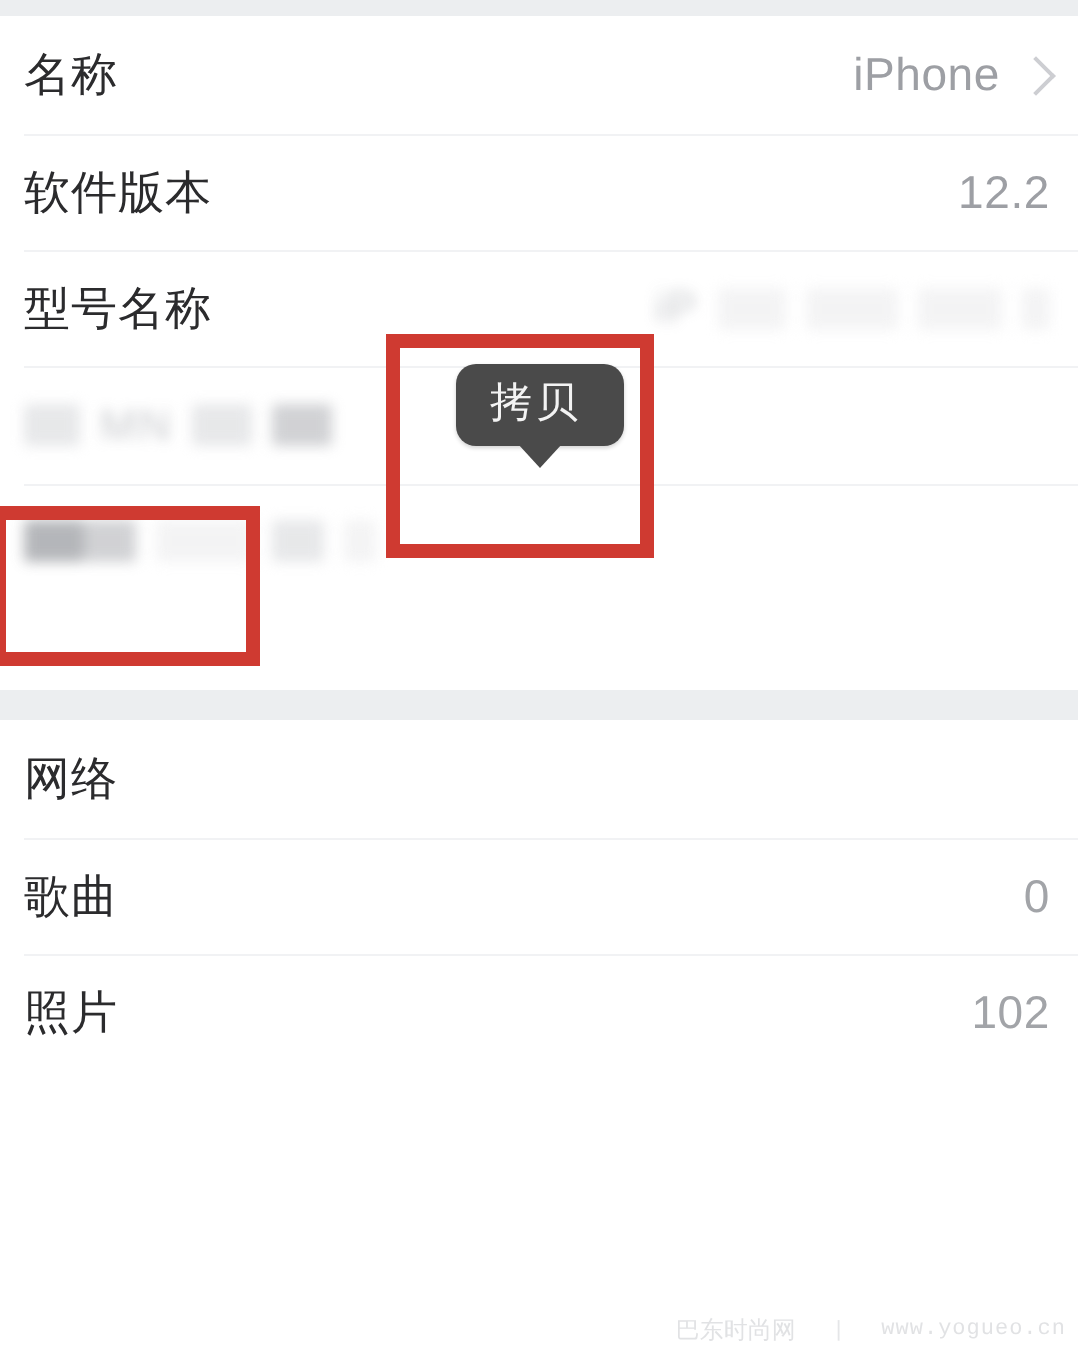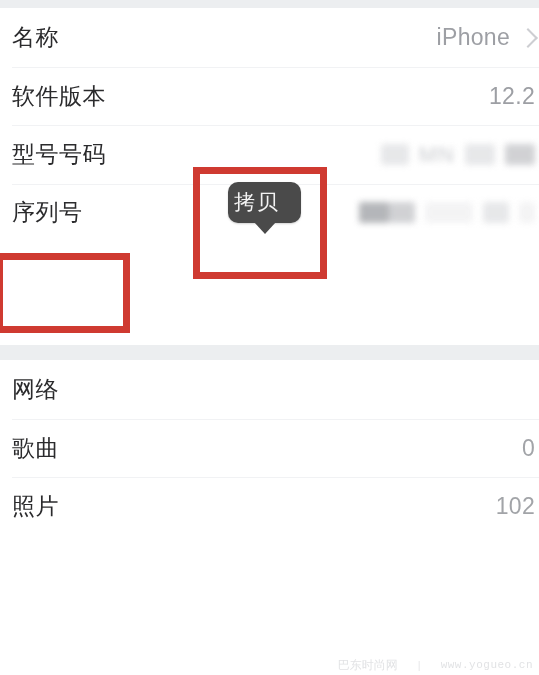--- a/index.html
+++ b/index.html
@@ -53,21 +53,21 @@
     background: #eceef0;
   }
 
   
   .row {
     position: relative;
     display: flex;
     align-items: center;
     justify-content: space-between;
     box-sizing: border-box;
-    padding: 0 4px 0 12px;
+    padding: 0 14px 0 12px;
     background: #ffffff;
     width: 100%;
     gap: 35px;
   }
   .row.h59 { height: 59px; }
   .row.h58 { height: 58px; }
   .row.h57 { height: 57px; }
 
   .row + .row::before {
     content: "";
@@ -144,21 +144,21 @@
   
   .copy-tooltip {
     position: absolute;
     left: 228px;
     top: 182px;
     z-index: 40;
   }
   .copy-bubble {
     background: #4a4a4a;
     border-radius: 10px;
-    padding: 9px 21px 10px 6px;
+    padding: 9px 21px 10px 17px;
     text-align: center;
     box-shadow: 0 1px 2px rgba(0,0,0,0.18);
   }
   .copy-bubble-text {
     color: #f3f3f3;
     font-size: 21px;
     letter-spacing: 2px;
     line-height: 1;
     white-space: nowrap;
   }
@@ -245,35 +245,45 @@
       </span>
     </div>
 
     <div class="row h58">
       <span class="row-label">软件版本</span>
       <span class="row-right">
         <span class="row-value">12.2</span>
       </span>
     </div>
 
+    <div class="row h58">
+      <span class="row-label">型号名称</span>
+      <span class="row-right">
+        <span class="redacted">
+          <span class="ghost-text stronger">iP</span>
+          <span class="blk vlight" style="width:34px"></span>
+          <span class="blk vlight" style="width:46px"></span>
+          <span class="blk vlight" style="width:42px"></span>
+          <span class="blk vlight" style="width:14px"></span>
+        </span>
+      </span>
+    </div>
 
     <div class="row h59">
-      <span class="row-label">型号号码</span>
       <span class="row-right">
         <span class="redacted">
           <span class="blk light" style="width:28px"></span>
           <span class="ghost-text stronger">MN</span>
           <span class="blk light" style="width:30px"></span>
           <span class="blk mid" style="width:30px"></span>
         </span>
       </span>
     </div>
 
     <div class="row h57">
-      <span class="row-label">序列号</span>
       <span class="row-right">
         <span class="redacted">
           <span class="blk dark" style="width:30px"></span>
           <span class="blk mid" style="width:26px;margin-left:-10px"></span>
           <span class="blk vlight" style="width:48px"></span>
           <span class="blk light" style="width:26px"></span>
           <span class="blk vlight" style="width:16px"></span>
         </span>
       </span>
     </div>

